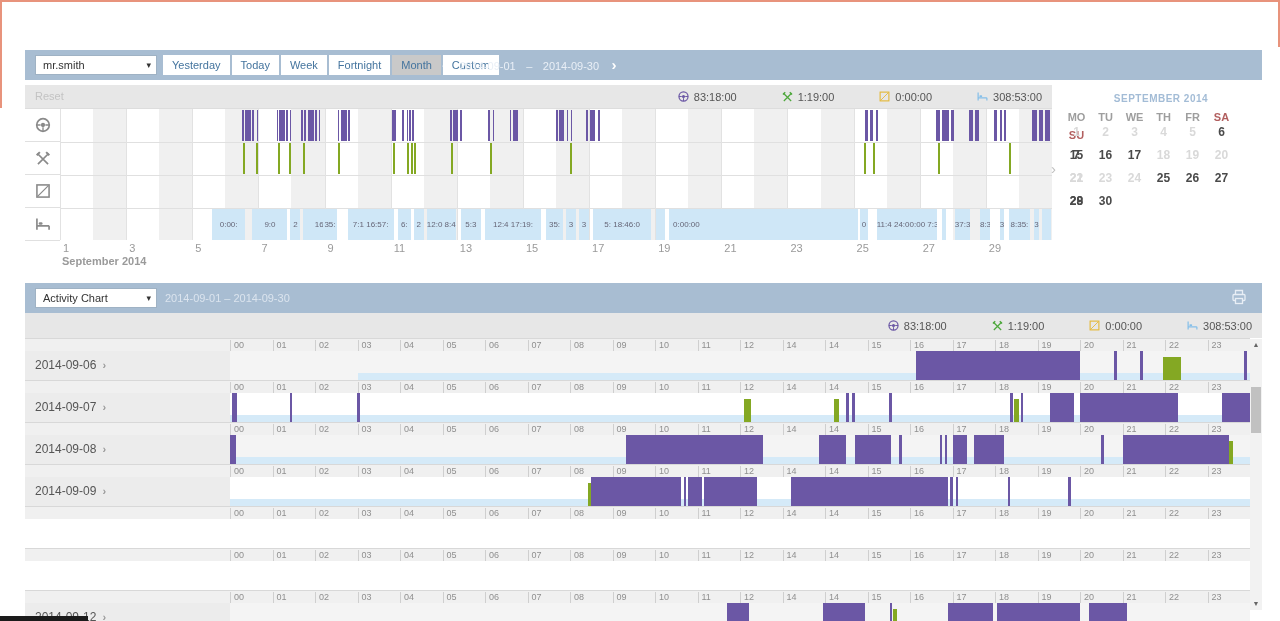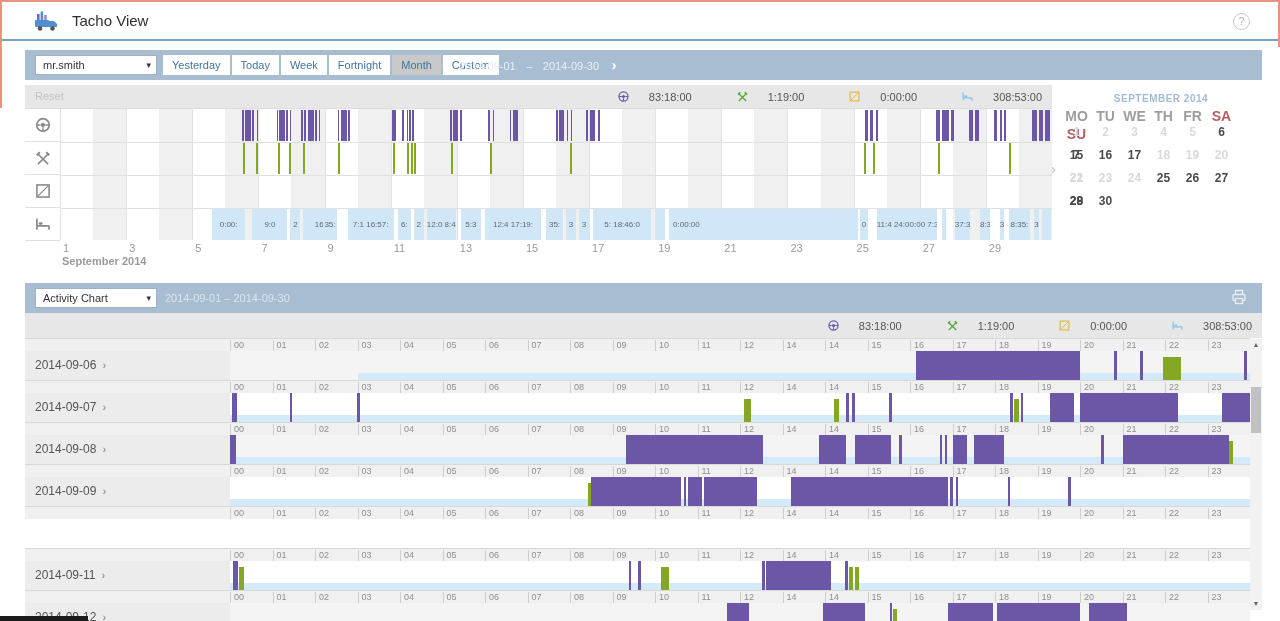--- a/index.html
+++ b/index.html
@@ -32,21 +32,21 @@
   .chev{font-size:15px;font-weight:bold;color:#fff;cursor:pointer;padding:0 5px;}
   .dnt{font-size:11px;color:#e9eff6;padding:0 3px;}
   .tb2range{position:absolute;left:140px;top:5px;height:20px;line-height:20px;font-size:11px;color:#dbe4ee;}
   .printbtn{position:absolute;right:14px;top:5px;cursor:pointer;}
   
   .statsbar{position:absolute;left:25px;background:#e7e7e7;}
   .statsbar1{top:85px;width:1027px;height:23px;}
   .statsbar2{top:313px;width:1237px;height:25px;}
   .reset{position:absolute;left:10px;top:0;line-height:23px;font-size:11px;color:#c3c3c3;cursor:pointer;}
   .stats-items{position:absolute;right:10px;top:0;height:100%;display:flex;align-items:center;gap:44px;}
-  .stat{display:flex;align-items:center;gap:19px;font-size:11px;color:#555;}
+  .stat{display:flex;align-items:center;gap:4px;font-size:11px;color:#555;}
   .stat svg{display:block;}
   
   .monthchart{position:absolute;left:25px;top:108px;width:1027px;height:160px;}
   .icon-col{position:absolute;left:0;top:0;width:35px;height:132px;border-top:1px solid #ddd;box-sizing:border-box;}
   .mrow-icon{height:33px;border-bottom:1px solid #e0e0e0;box-sizing:border-box;display:flex;
              align-items:center;justify-content:center;}
   .mgrid{position:absolute;left:35px;top:0;width:992px;height:132px;background:#fff;
          border-top:1px solid #ddd;box-sizing:border-box;overflow:hidden;}
   .band{position:absolute;top:0;height:132px;background:#f0f0f0;}
   .vline{position:absolute;top:0;height:132px;width:1px;background:#e2e2e2;}
@@ -58,21 +58,21 @@
   .mrest.left{text-align:left;padding-left:4px;}
   .maxis{position:absolute;left:35px;top:132px;width:992px;height:14px;}
   .maxislab{position:absolute;top:2px;font-size:11px;color:#9a9a9a;}
   .mmonth{position:absolute;left:37px;top:147px;font-size:11px;font-weight:bold;color:#9a9a9a;}
   
   .calchev{position:absolute;left:1051px;top:160px;font-size:15px;color:#c0c0c0;cursor:pointer;}
   .calendar{position:absolute;left:1060px;top:85px;width:202px;height:177px;background:#fff;}
   .caltitle{position:absolute;left:0;top:8px;width:100%;text-align:center;font-size:10px;font-weight:bold;
             color:#a3bcd6;letter-spacing:.5px;}
   .calweekdays{position:absolute;left:2px;top:22px;}
-  .wd{display:inline-block;width:29px;text-align:center;font-size:14px;font-weight:bold;color:#9e9e9e;}
+  .wd{display:inline-block;width:29px;text-align:center;font-size:11px;font-weight:bold;color:#9e9e9e;}
   .wd.we{color:#b25f5f;}
   .caldays{position:absolute;left:2px;top:36px;}
   .calrow{height:23px;}
   .cday{display:inline-block;width:29px;height:23px;line-height:23px;text-align:center;font-size:12px;
         font-weight:bold;color:#4a4a4a;cursor:pointer;}
   .cday.off{color:#d9d9d9;}
   
   .dailychart{position:absolute;left:25px;top:338px;width:1225px;height:283px;overflow:hidden;}
   .drow{position:absolute;left:0;width:1225px;height:42px;}
   .hstrip{position:absolute;left:0;top:0;width:1225px;height:13px;background:#f0f0f0;
@@ -99,35 +99,20 @@
   .statusbar{position:absolute;left:0;top:616px;width:88px;height:5px;background:#1b1b1b;}
 </style>
 </head>
 <body>
 
 <div class="page">
   <div class="frame-top"></div>
   <div class="frame-left"></div>
   <div class="frame-right"></div>
 
-  <div class="appbar">
-    <span class="logo">
-      <svg width="30" height="24" viewBox="0 0 30 24">
-        <rect x="5" y="5" width="2.6" height="6" fill="#7b68b5"></rect>
-        <rect x="8.6" y="2.5" width="2.6" height="8.5" fill="#4f8fd0"></rect>
-        <rect x="12.2" y="6" width="2.6" height="5" fill="#9b8cc9"></rect>
-        <rect x="3" y="11" width="14" height="7" rx="1" fill="#4f8fd0"></rect>
-        <path d="M17 12h5l3 3v3h-8z" fill="#4f8fd0"></path>
-        <circle cx="8" cy="19.5" r="2.3" fill="#555"></circle>
-        <circle cx="20.5" cy="19.5" r="2.3" fill="#555"></circle>
-      </svg>
-    </span>
-    <span class="apptitle">Tacho View</span>
-    <span class="help">?</span>
-  </div>
 
   <div class="toolbar toolbar1">
     <div class="select">
       <span>mr.smith</span>
       <span class="caret">▾</span>
     </div>
     <div class="btns"><div class="tbtn">Yesterday</div><div class="tbtn">Today</div><div class="tbtn">Week</div><div class="tbtn">Fortnight</div><div class="tbtn sel">Month</div><div class="tbtn">Custom</div></div>
     <div class="datenav">
       <span class="chev">‹</span>
       <span class="dnt">2014-09-01</span>
@@ -796,36 +781,20 @@
           <div class="hlabel" style="left: 1016.5px;">19</div>
           <div class="tick" style="left: 1055px;"></div>
           <div class="hlabel" style="left: 1059px;">20</div>
           <div class="tick" style="left: 1097.5px;"></div>
           <div class="hlabel" style="left: 1101.5px;">21</div>
           <div class="tick" style="left: 1140px;"></div>
           <div class="hlabel" style="left: 1144px;">22</div>
           <div class="tick" style="left: 1182.5px;"></div>
           <div class="hlabel" style="left: 1186.5px;">23</div>
         </div>
-        <div class="dbody">
-          <div class="dlabel"><span>2014-09-11</span><span class="rchev">›</span></div>
-          <div class="dchart">
-            <div class="dresr" style="left: 0px; width: 1020px;"></div>
-            <div class="dseg driving" style="left: 3.4px; width: 5.1px;"></div>
-            <div class="dseg work" style="left: 8.5px; width: 5.95px;"></div>
-            <div class="dseg driving" style="left: 398.65px; width: 2.55px;"></div>
-            <div class="dseg driving" style="left: 408px; width: 2.975px;"></div>
-            <div class="dseg work" style="left: 431.375px; width: 7.65px;"></div>
-            <div class="dseg driving" style="left: 532.1px; width: 2.55px;"></div>
-            <div class="dseg driving" style="left: 536.35px; width: 65.025px;"></div>
-            <div class="dseg driving" style="left: 615.4px; width: 2.55px;"></div>
-            <div class="dseg work" style="left: 618.8px; width: 4.25px;"></div>
-            <div class="dseg work" style="left: 624.75px; width: 4.675px;"></div>
-          </div>
-        </div>
       </div>
       <div class="drow" style="top: 252px;">
         <div class="hstrip">
           <div class="tick" style="left: 205px;"></div>
           <div class="hlabel" style="left: 209px;">00</div>
           <div class="tick" style="left: 247.5px;"></div>
           <div class="hlabel" style="left: 251.5px;">01</div>
           <div class="tick" style="left: 290px;"></div>
           <div class="hlabel" style="left: 294px;">02</div>
           <div class="tick" style="left: 332.5px;"></div>

